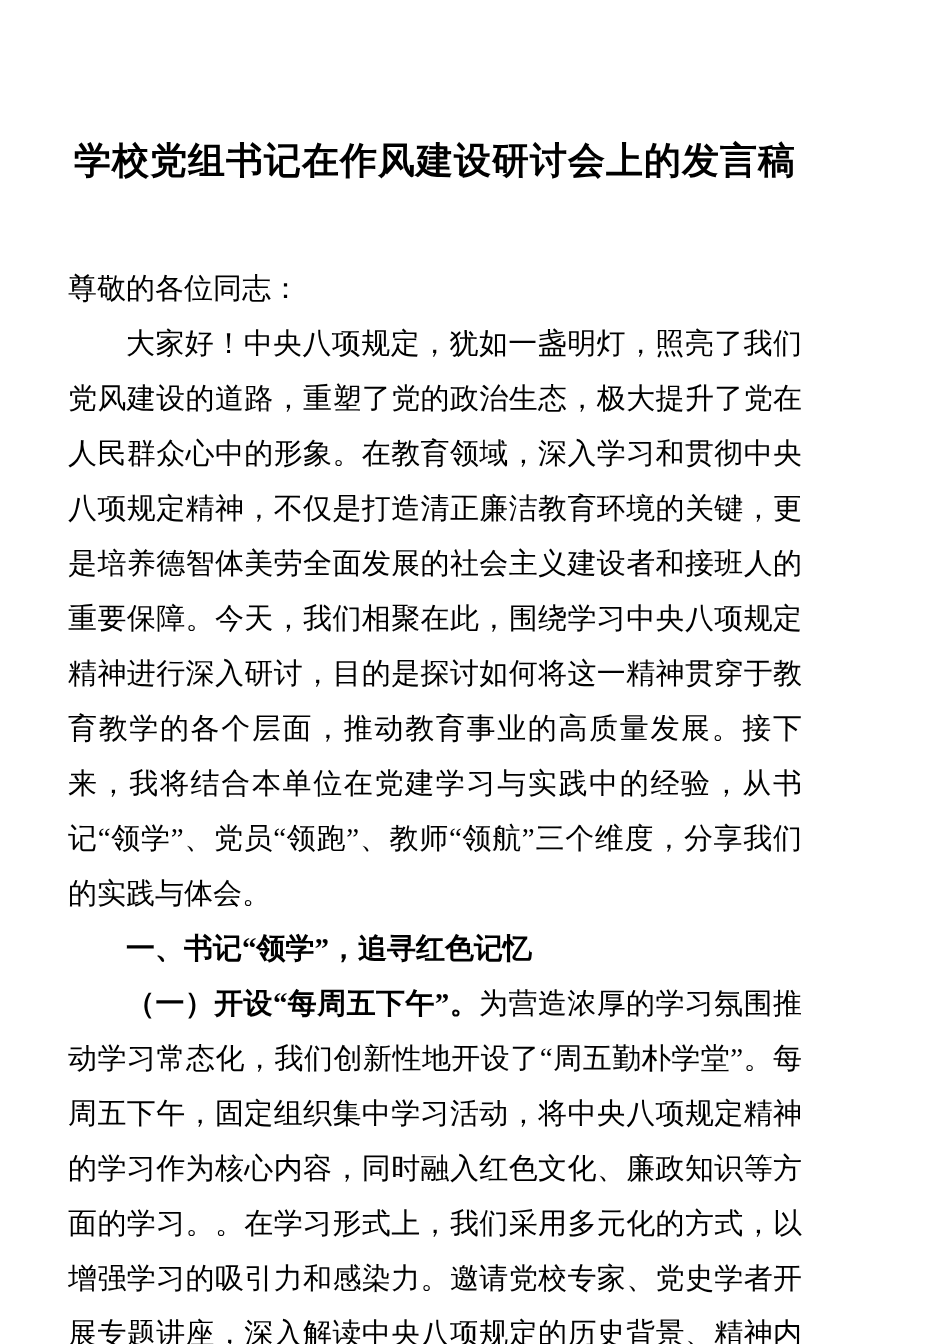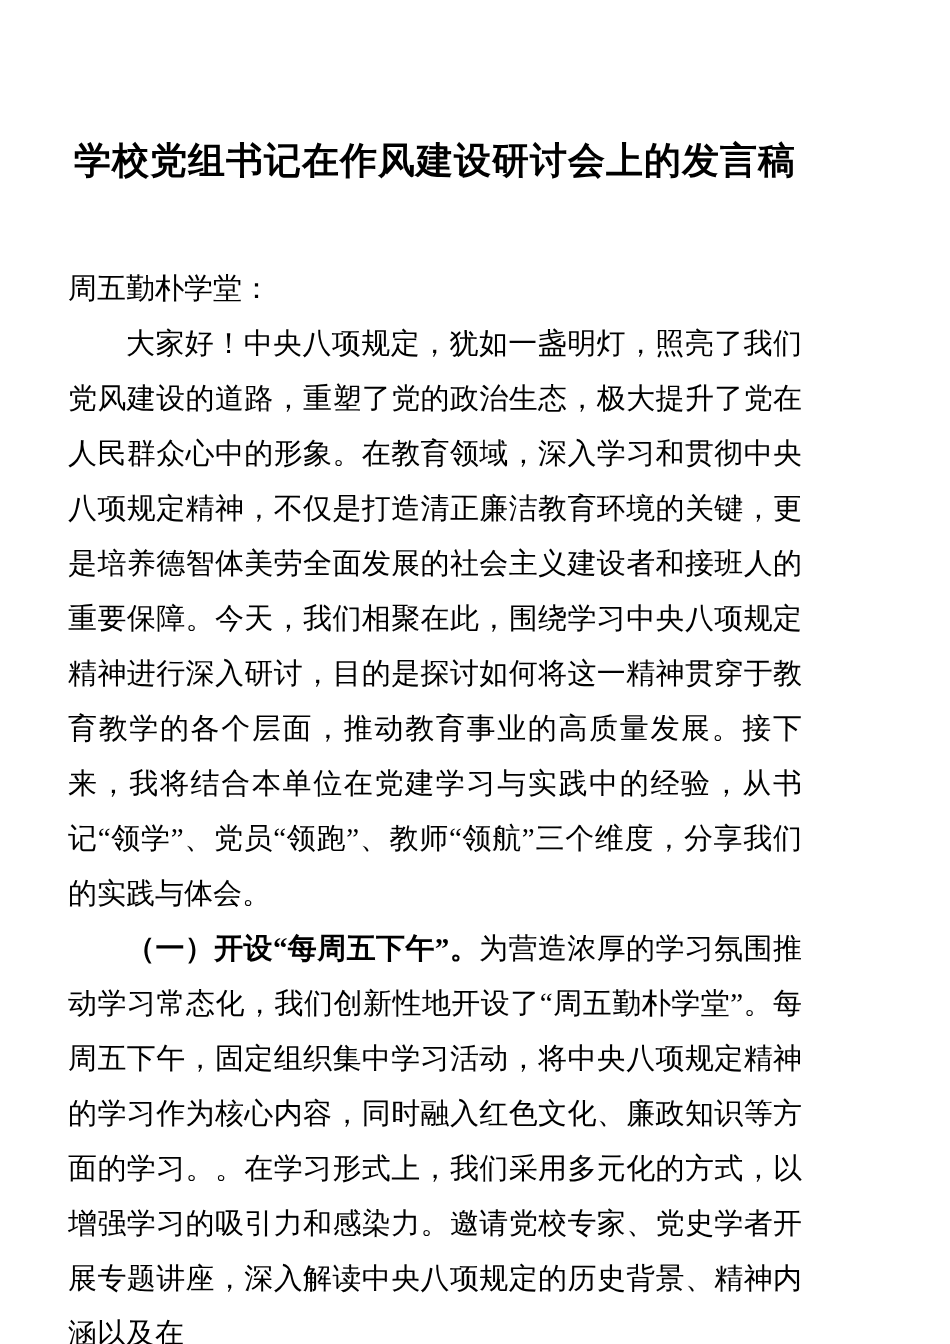--- a/index.html
+++ b/index.html
@@ -42,20 +42,21 @@
     font-weight: bold;
   }
 </style>
 </head>
 <body>
 
 <div class="page">
 
   <h1 class="doc-title">学校党组书记在作风建设研讨会上的发言稿</h1>
 
-  <p class="para">周五勤朴学堂：</p>
+  <p class="para">尊敬的各位同志：</p>
 
   <p class="para indent">大家好！中央八项规定，犹如一盏明灯，照亮了我们党风建设的道路，重塑了党的政治生态，极大提升了党在人民群众心中的形象。在教育领域，深入学习和贯彻中央八项规定精神，不仅是打造清正廉洁教育环境的关键，更是培养德智体美劳全面发展的社会主义建设者和接班人的重要保障。今天，我们相聚在此，围绕学习中央八项规定精神进行深入研讨，目的是探讨如何将这一精神贯穿于教育教学的各个层面，推动教育事业的高质量发展。接下来，我将结合本单位在党建学习与实践中的经验，从书记“领学”、党员“领跑”、教师“领航”三个维度，分享我们的实践与体会。</p>
 
+  <p class="para indent bold">一、书记“领学”，追寻红色记忆</p>
 
   <p class="para indent"><span class="bold">（一）开设“每周五下午”。</span><span>为营造浓厚的学习氛围推动学习常态化，我们创新性地开设了“周五勤朴学堂”。每周五下午，固定组织集中学习活动，将中央八项规定精神的学习作为核心内容，同时融入红色文化、廉政知识等方面的学习。。在学习形式上，我们采用多元化的方式，以增强学习的吸引力和感染力。邀请党校专家、党史学者开展专题讲座，深入解读中央八项规定的历史背景、精神内涵以及在</span></p>
 
 </div>
 
 </body></html>

